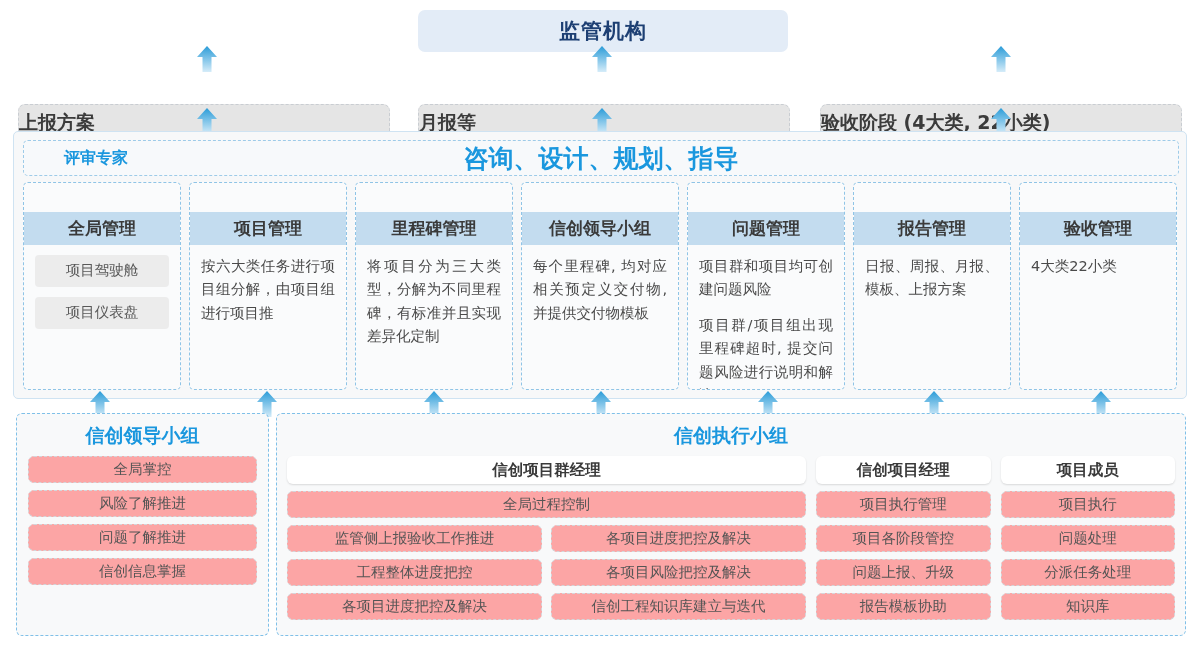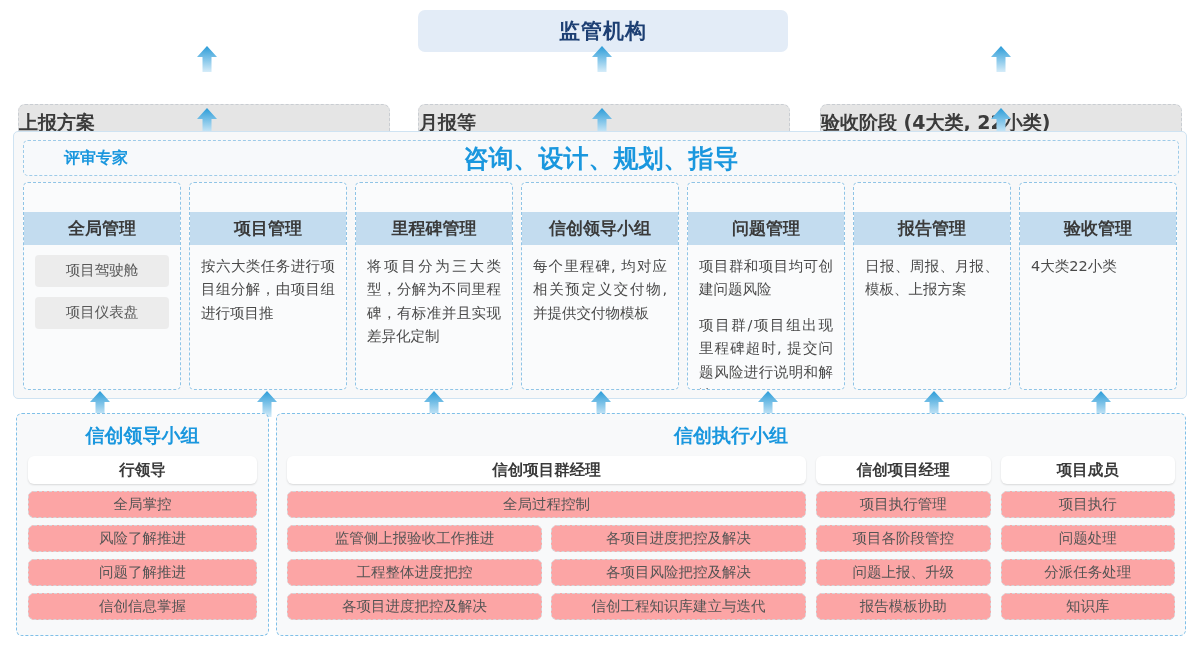--- a/index.html
+++ b/index.html
@@ -272,21 +272,20 @@
   </div>
   <div class="arrow" style="left:1090px;top:391px;">
     <svg viewBox="0 0 22 26">
         <polygon points="11,0 21,11 15.5,11 15.5,26 6.5,26 6.5,11 1,11" fill="url(#ag1)"></polygon>
       </svg>
   </div>
 
   <div class="bot-left">
     <div class="grp-title">信创领导小组</div>
     <div class="bl-inner" style="margin-top:7px;">
-      <div class="role-head">行领导</div>
       <div class="stackcol" style="margin-top:7px;">
         <div class="task">全局掌控</div>
         <div class="task">风险了解推进</div>
         <div class="task">问题了解推进</div>
         <div class="task">信创信息掌握</div>
       </div>
     </div>
   </div>
 
   <div class="bot-right">

